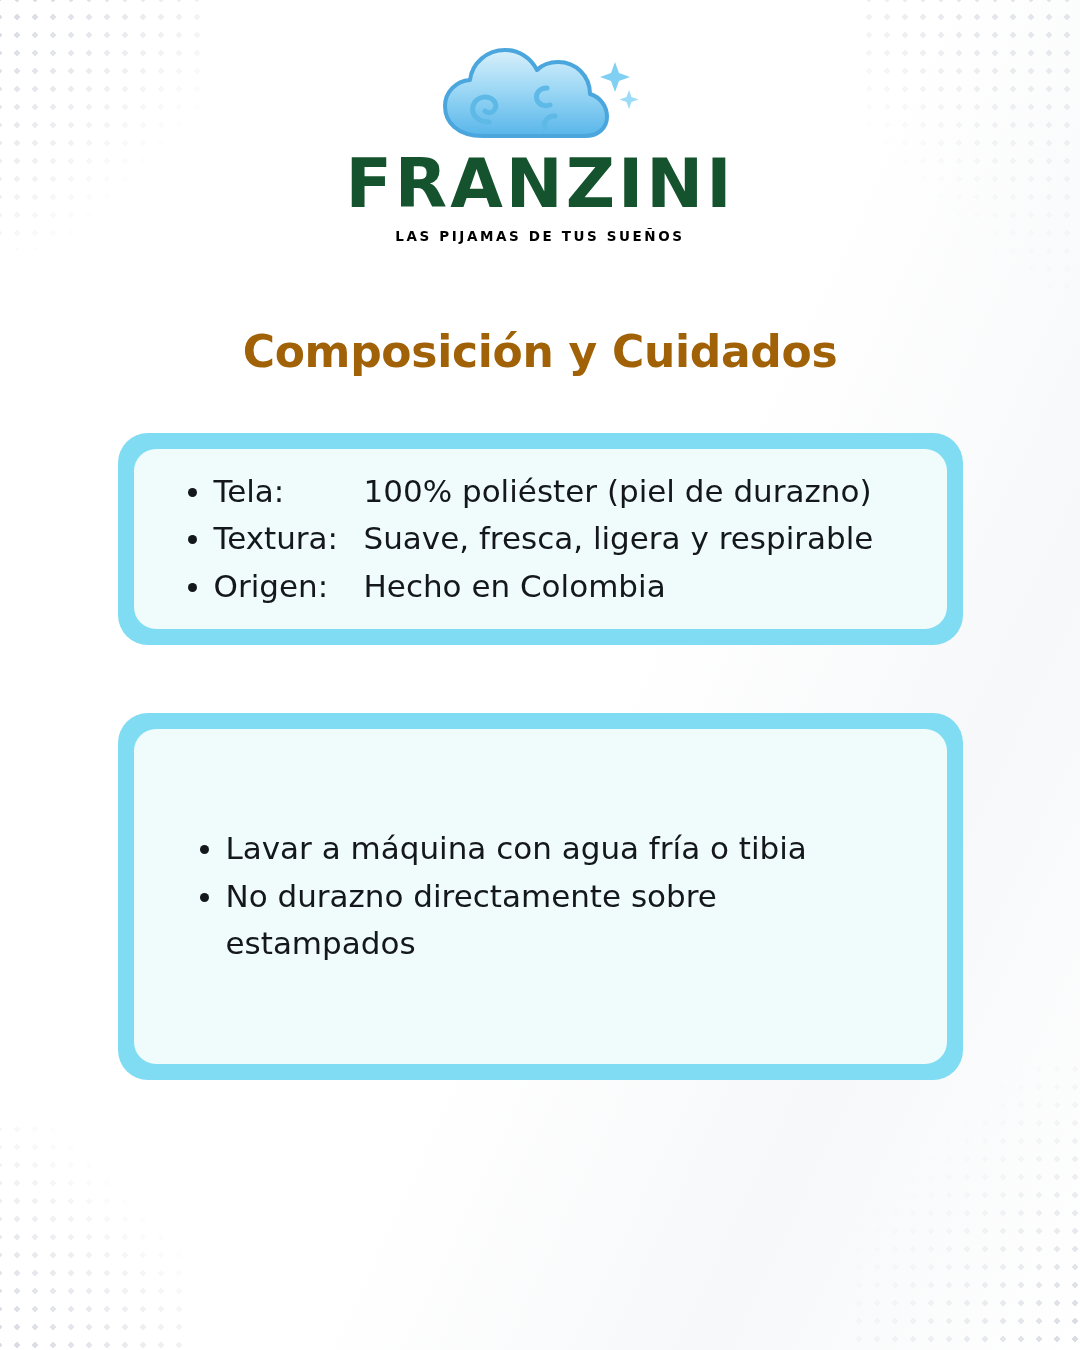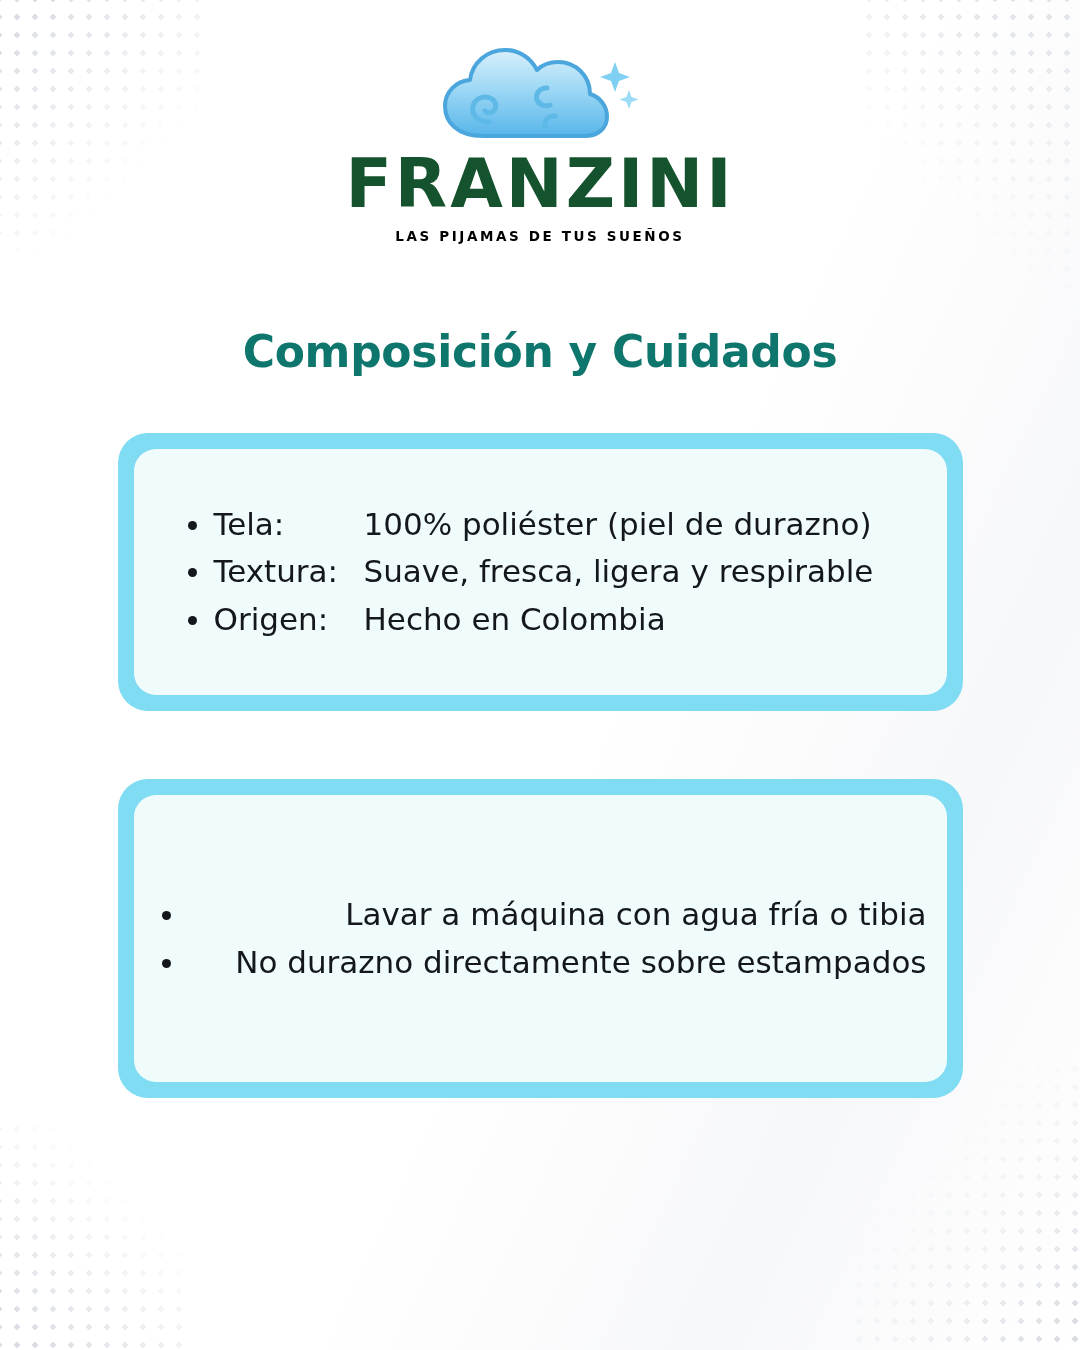--- a/index.html
+++ b/index.html
@@ -91,21 +91,21 @@
     letter-spacing: 2.6px;
     color: #000000;
   }
 
   
   .page-title {
     margin-top: 82px;
     text-align: center;
     font-size: 44px;
     font-weight: 700;
-    color: #0f766e;
+    color: #a16207;
     letter-spacing: -0.3px;
   }
 
   
   .card {
     margin: 0 auto;
     width: 845px;
     background: #7fdcf2;
     border-radius: 30px;
     padding: 16px;
@@ -113,24 +113,24 @@
   .card-inner {
     background: #effcfb;
     border-radius: 22px;
     width: 100%;
     height: 100%;
     display: flex;
     flex-direction: column;
     justify-content: center;
   }
   #card-composition { margin-top: 56px; }
-  #card-composition .card-inner { padding: 52px 46px; }
+  #card-composition .card-inner { padding: 19px 46px; }
 
   #card-care { margin-top: 68px; }
-  #card-care .card-inner { padding: 96px 20px; text-align: right; }
+  #card-care .card-inner { padding: 96px 58px; }
 
   ul.bullets {
     list-style: none;
     margin: 0;
     padding: 0;
   }
   ul.bullets li {
     position: relative;
     padding-left: 34px;
     font-size: 31px;

